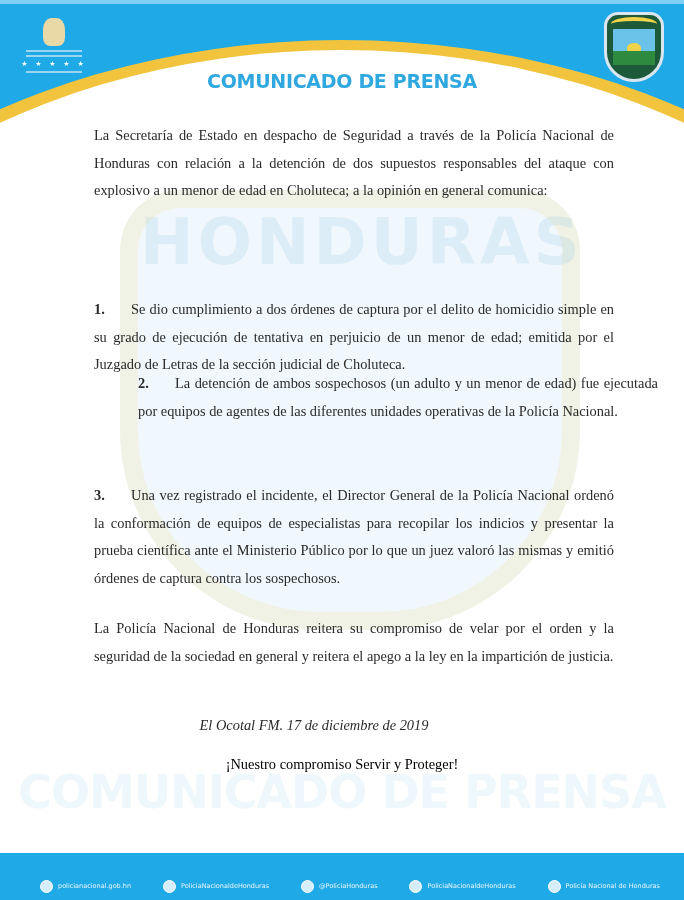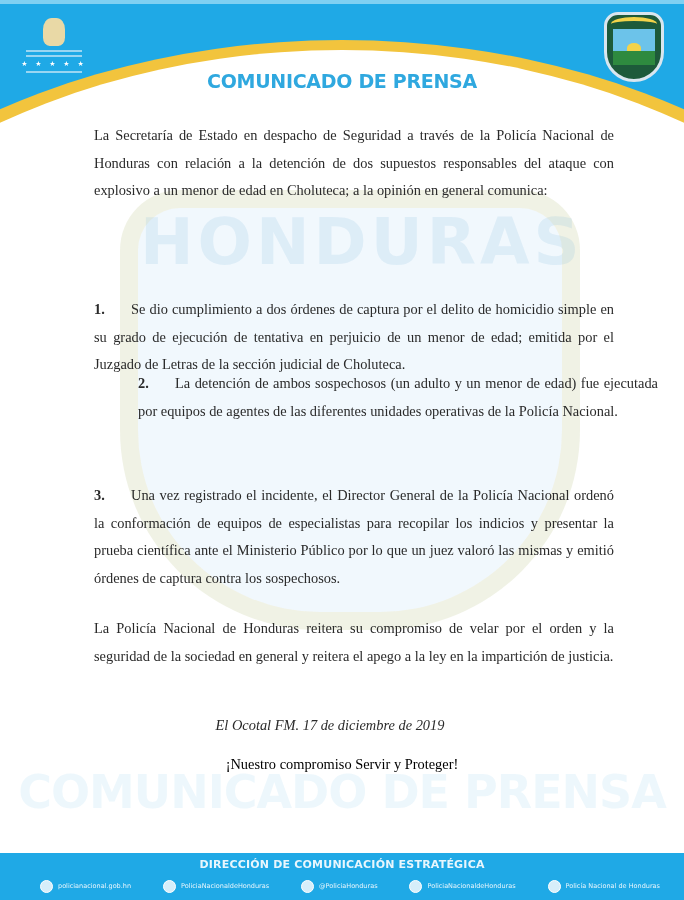--- a/index.html
+++ b/index.html
@@ -22,21 +22,21 @@
   .watermark-crest { position:absolute; left:120px; top:190px; width:460px; height:440px; border-radius:60px 60px 200px 200px; background:rgba(140,200,235,0.12); border:18px solid rgba(242,196,61,0.12); box-sizing:border-box; }
   .watermark-honduras { position:absolute; left:140px; top:205px; width:420px; text-align:left; font-family:"DejaVu Sans", sans-serif; font-weight:bold; font-size:64px; color:rgba(120,180,220,0.16); letter-spacing:4px; }
   .watermark-bottom { position:absolute; left:0; top:765px; width:684px; text-align:center; font-family:"DejaVu Sans", sans-serif; font-weight:bold; font-size:46px; color:rgba(110,190,230,0.12); letter-spacing:-1px; }
   .body-text { position:absolute; left:94px; width:520px; font-size:14.4px; line-height:27.5px; color:#2a2a2a; text-align:justify; }
   .p-intro { top:122px;font-family:Liberation Serif, serif; }
   .p-1 { top:260px;margin-top:36px; }
   .p-2 { top:370px;margin-left:44px; }
   .p-3 { top:482px; }
   .p-closing { top:615px; }
   .num { font-weight:bold; display:inline-block; width:37px; }
-  .date-line { position:absolute; left:16px; top:717px; width:628px; text-align:center; font-style:italic; font-size:14.4px; color:#2a2a2a; }
+  .date-line { position:absolute; left:0; top:717px; width:628px; text-align:center; font-style:italic; font-size:14.4px; color:#2a2a2a; }
   .slogan { position:absolute; left:0; top:756px; width:684px; text-align:center; font-weight:normal; font-size:14.4px; color:#000000; }
   .footer { position:absolute; left:0; top:853px; width:684px; height:47px; background:#1fa9e6; }
   .footer-title { position:absolute; left:0; top:5px; width:684px; text-align:center; font-family:"DejaVu Sans", sans-serif; font-weight:bold; font-size:11px; color:#e8f6fd; letter-spacing:0.2px; }
   .social-row { position:absolute; left:40px; top:25px; width:620px; height:16px; display:flex; align-items:center; justify-content:space-between; }
   .social { display:flex; align-items:center; gap:5px; }
   .social-icon { width:13px; height:13px; border-radius:50%; background:#d6eefa; border:1px solid #ffffff; box-sizing:border-box; }
   .social-label { font-family:"DejaVu Sans", sans-serif; font-size:6.5px; color:#e8f6fd; white-space:nowrap; }
 </style>
 </head>
 <body>
@@ -82,21 +82,20 @@
 <div class="body-text p-3">
   <span class="num">3.</span><span>Una vez registrado el incidente, el Director General de la Policía Nacional ordenó la conformación de equipos de especialistas para recopilar los indicios y presentar la prueba científica ante el Ministerio Público por lo que un juez valoró las mismas y emitió órdenes de captura contra los sospechosos.</span>
 </div>
 
 <div class="body-text p-closing">La Policía Nacional de Honduras reitera su compromiso de velar por el orden y la seguridad de la sociedad en general y reitera el apego a la ley en la impartición de justicia.</div>
 
 <div class="date-line">El Ocotal FM. 17 de diciembre de 2019</div>
 <div class="slogan">¡Nuestro compromiso Servir y Proteger!</div>
 
 <div class="footer">
-  <div class="footer-title">DIRECCIÓN DE COMUNICACIÓN ESTRATÉGICA</div>
   <div class="social-row">
     <div class="social">
       <span class="social-icon"></span>
       <span class="social-label">policianacional.gob.hn</span>
     </div>
     <div class="social">
       <span class="social-icon"></span>
       <span class="social-label">PoliciaNacionaldeHonduras</span>
     </div>
     <div class="social">

